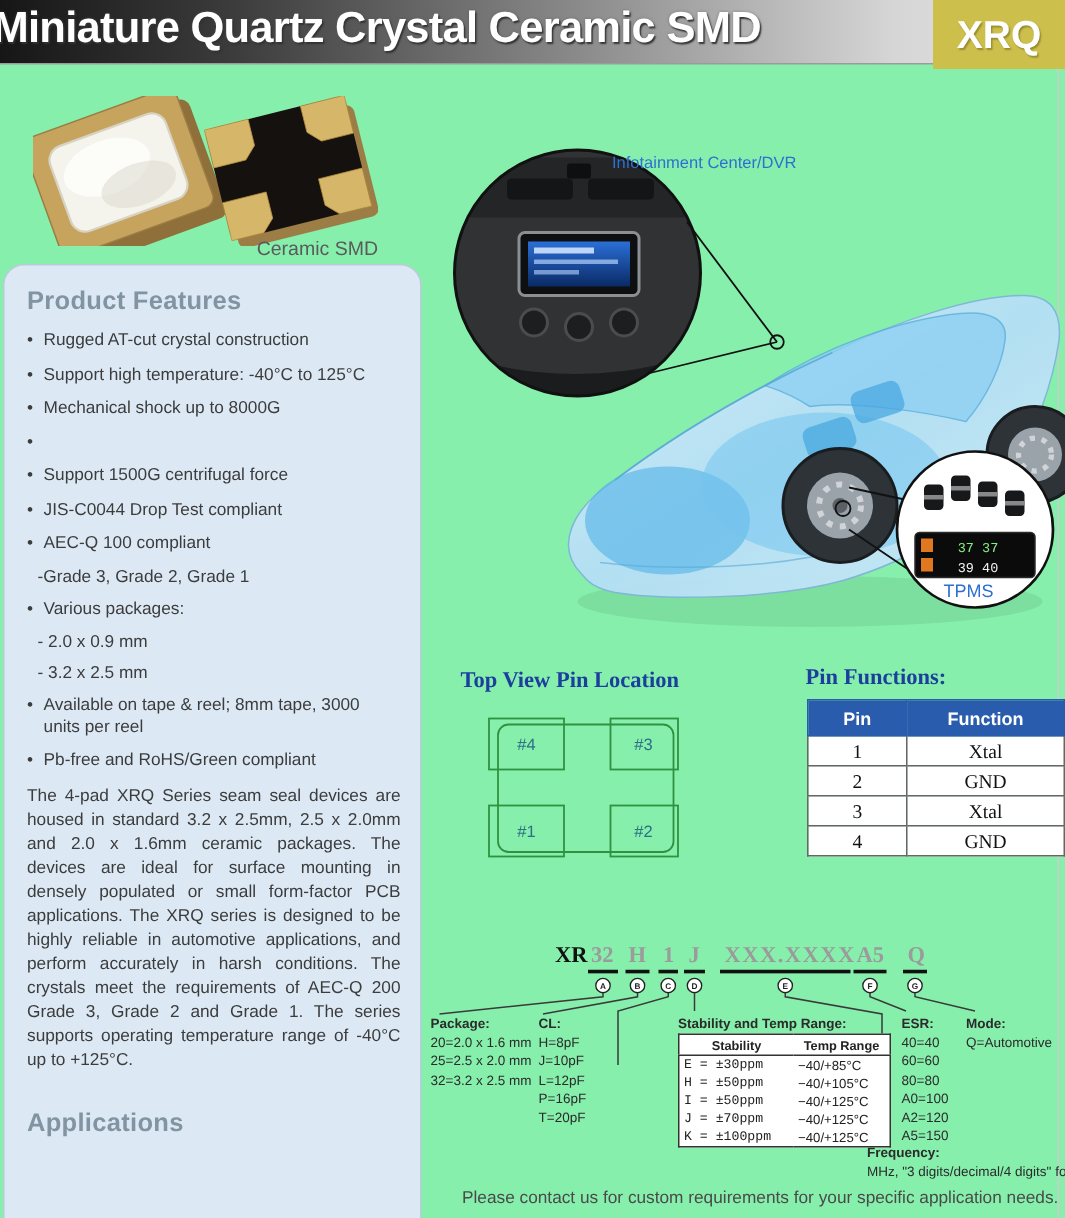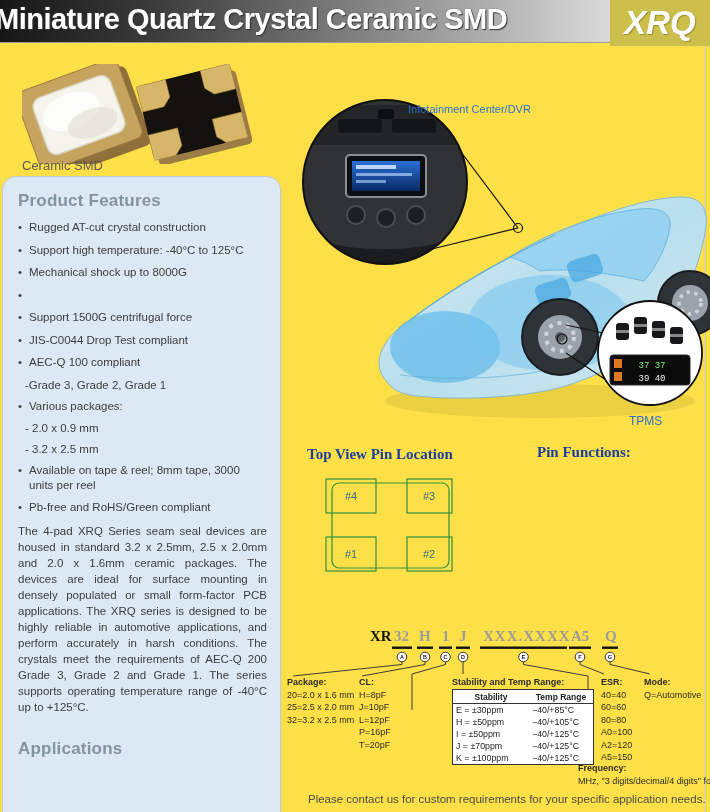--- a/index.html
+++ b/index.html
@@ -1,34 +1,34 @@
 <!DOCTYPE html>
 <html><head>
 <meta charset="utf-8">
 <style>
   html,body{margin:0;padding:0;}
   body{font-family:"Liberation Sans",sans-serif;}
-  #page{position:relative;width:710px;height:812px;background:#fde047;overflow:hidden;}
+  #page{position:relative;width:710px;height:812px;background:#86efac;overflow:hidden;}
 
   
   .header{position:absolute;left:0;top:0;width:710px;height:42px;
     background:linear-gradient(90deg,#161616 0%,#3c3c3c 22%,#8c8c8c 55%,#d6d6d6 84%,#e3e3e3 100%);
     border-bottom:1px solid #9b9b9b;}
   .header-title{position:absolute;left:-5px;top:3px;font-size:29px;font-weight:bold;color:#ffffff;
     letter-spacing:-0.5px;white-space:nowrap;
     text-shadow:1px 1px 1px rgba(50,50,50,.95),0 0 2px rgba(90,90,90,.55);}
-  .badge{position:absolute;right:0;top:0;width:100px;height:46px;background:#ccbf4b;
-    display:flex;align-items:center;justify-content:center;font-size:33px;font-weight:bold;color:#ffffff;
-    text-shadow:1px 1px 1px rgba(120,110,30,.6);font-style:italic;}
+  .badge{position:absolute;right:0;top:0;width:88px;height:46px;background:#ccbf4b;
+    display:flex;align-items:center;justify-content:center;font-size:26px;font-weight:bold;color:#ffffff;
+    text-shadow:1px 1px 1px rgba(120,110,30,.6);}
 
   .page-edge{position:absolute;left:705px;top:46px;width:1px;height:766px;background:#cccccc;}
 
   
   .photos{position:absolute;left:22px;top:64px;width:230px;height:100px;}
-  .photo-caption{position:absolute;left:22px;top:158px;width:230px;text-align:left;
+  .photo-caption{position:absolute;left:22px;top:158px;width:230px;text-align:right;
     font-size:13px;color:#5a5a5a;}
 
   
   .sidebar{position:absolute;left:2px;top:176px;width:279px;height:700px;box-sizing:border-box;
     background:#dce9f5;border:1px solid #bccbdb;border-radius:14px;padding:14px 13px 0 13px;}
   .side-heading{font-size:17px;font-weight:bold;color:#8293a1;margin:0 0 9px 2px;letter-spacing:.2px;}
   .side-heading.mt{margin-top:24px;}
   .b-item{display:flex;gap:7px;font-size:11.5px;color:#3c3c3c;line-height:14.5px;margin:0 0 8px 2px;}
   .b-item .dot{flex:0 0 auto;}
   .s-item{font-size:11.5px;color:#3c3c3c;line-height:14px;margin:0 0 7px 9px;}
@@ -50,21 +50,21 @@
     text-align:center;border:1px solid #666666;background:#ffffff;}
 
   
   .ord-label{position:absolute;font-size:9px;line-height:12.5px;color:#2b2b2b;white-space:nowrap;}
   .ord-label b{font-size:9px;}
   .stab-table{position:absolute;left:452px;top:689px;border-collapse:collapse;
     border:1.2px solid #333333;background:#ffffff;}
   .stab-table th{font-size:8.5px;font-weight:bold;color:#222222;height:13px;text-align:center;
     border-bottom:1.4px solid #333333;padding:0 2px;}
   .stab-table td{font-size:8.8px;color:#222222;height:12px;padding:0 3px;white-space:nowrap;}
-  .stab-table td.c1{width:70px;}
+  .stab-table td.c1{width:70px;font-family:Liberation Mono, monospace;}
   .stab-table td.c2{width:58px;}
 
   .footer-note{position:absolute;left:308px;top:793px;font-size:11.5px;color:#4a4a4a;white-space:nowrap;}
 
   svg{display:block;}
   .overlay-svg{position:absolute;left:0;top:0;pointer-events:none;}
 </style>
 </head>
 <body>
 
@@ -238,40 +238,66 @@
         <rect x="314" y="274" width="8" height="9" fill="#e07820"></rect>
         <rect x="314" y="287" width="8" height="9" fill="#e07820"></rect>
         <text x="352" y="283" text-anchor="middle" font-size="9" font-family="Liberation Mono, monospace" fill="#7ef07e">37  37</text>
         <text x="352" y="296" text-anchor="middle" font-size="9" font-family="Liberation Mono, monospace" fill="#f0f0f0">39  40</text>
       </g>
       <circle cx="350" cy="268" r="52" fill="none" stroke="#111111" stroke-width="1.8"></circle>
     </g>
   </svg>
 
   <div class="car-label" style="left:408px;top:103px;">Infotainment Center/DVR</div>
-  <div class="car-label" style="left:629px;top:414px;font-size:12px;">TPMS</div>
+  <div class="car-label" style="left:629px;top:387px;font-size:12px;">TPMS</div>
 
   <div class="blue-h" style="left:307px;top:446px;">Top View Pin Location</div>
   <svg class="overlay-svg" style="left:318px;top:470px;" width="150" height="108" viewBox="0 0 150 108">
     <g fill="none" stroke="#2f9240" stroke-width="1.2">
       <rect x="14" y="13" width="117" height="85" rx="7"></rect>
       <rect x="8" y="9" width="50" height="34"></rect>
       <rect x="89" y="9" width="45" height="34"></rect>
       <rect x="8" y="67" width="50" height="34"></rect>
       <rect x="89" y="67" width="45" height="34"></rect>
     </g>
     <g font-size="11" fill="#2c6f86" text-anchor="middle" font-family="Liberation Sans, sans-serif">
       <text x="33" y="30">#4</text>
       <text x="111" y="30">#3</text>
       <text x="33" y="88">#1</text>
       <text x="111" y="88">#2</text>
     </g>
   </svg>
 
   <div class="blue-h" style="left:537px;top:444px;">Pin Functions:</div>
+  <table class="pin-table">
+    <thead>
+      <tr>
+        <th>Pin</th>
+        <th class="fn">Function</th>
+      </tr>
+    </thead>
+    <tbody>
+      <tr>
+          <td>1</td>
+          <td>Xtal</td>
+        </tr>
+      <tr>
+          <td>2</td>
+          <td>GND</td>
+        </tr>
+      <tr>
+          <td>3</td>
+          <td>Xtal</td>
+        </tr>
+      <tr>
+          <td>4</td>
+          <td>GND</td>
+        </tr>
+    </tbody>
+  </table>
 
 
   <svg class="overlay-svg" width="710" height="812" viewBox="0 0 710 812">
 
     <g font-family="Liberation Serif, serif" font-weight="bold" font-size="15">
       <text x="370" y="641" fill="#111111">XR</text>
       <g fill="#9b9b9b">
         <text x="394" y="641">32</text>
         <text x="419" y="641">H</text>
         <text x="442" y="641">1</text>

